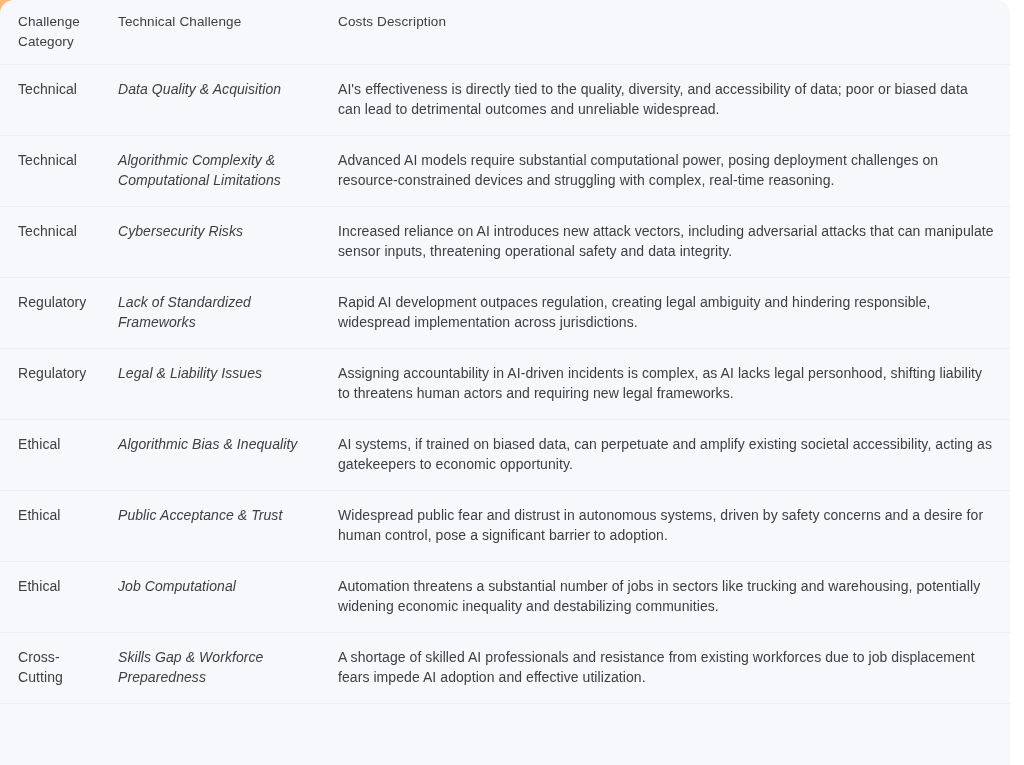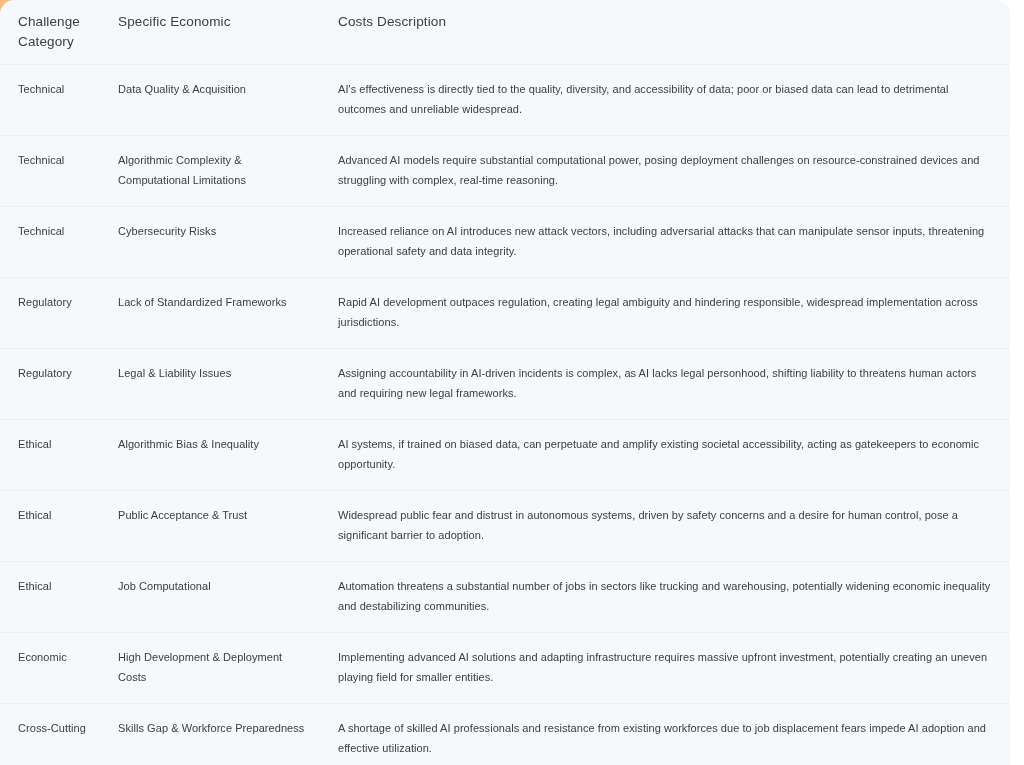--- a/index.html
+++ b/index.html
@@ -59,49 +59,49 @@
   }
 
   thead th.h-category { padding-left: 18px; }
   thead th.h-specific { padding-left: 18px; }
   thead th.h-desc     { padding-left: 18px; padding-right: 16px; }
 
   tbody td {
     text-align: left;
     vertical-align: top;
     font-weight: 400;
-    font-size: 11px;
+    font-size: 14px;
     line-height: 20px;
     color: #3c4043;
     padding: 14px 14px 16px 0;
     border-bottom: 1px solid #eceef6;
     letter-spacing: 0.005em;
   }
 
   tbody td.cell-category { padding-left: 18px; color: #3c4043; }
-  tbody td.cell-specific { padding-left: 18px; color: #3c4043; }
+  tbody td.cell-specific { padding-left: 18px; color: #3c4043; font-style: italic; }
   tbody td.cell-desc     { padding-left: 18px; padding-right: 16px; color: #3c4043; }
 
   tbody tr:last-child td { border-bottom: 1px solid #eceef6; }
 </style>
 </head>
 <body>
 
 <div id="root">
   <div class="table-panel">
     <table class="challenges">
       <colgroup>
         <col class="c-category">
         <col class="c-specific">
         <col class="c-desc">
       </colgroup>
       <thead>
         <tr>
           <th class="h-category">Challenge Category</th>
-          <th class="h-specific">Specific Economic</th>
+          <th class="h-specific">Technical Challenge</th>
           <th class="h-desc">Costs Description</th>
         </tr>
       </thead>
       <tbody id="table-body">
           <tr>
             <td class="cell-category">Technical</td>
             <td class="cell-specific">Data Quality &amp; Acquisition</td>
             <td class="cell-desc">AI's effectiveness is directly tied to the quality, diversity, and accessibility of data; poor or biased data can lead to detrimental outcomes and unreliable widespread.</td>
           </tr>
           <tr>
@@ -133,25 +133,20 @@
             <td class="cell-category">Ethical</td>
             <td class="cell-specific">Public Acceptance &amp; Trust</td>
             <td class="cell-desc">Widespread public fear and distrust in autonomous systems, driven by safety concerns and a desire for human control, pose a significant barrier to adoption.</td>
           </tr>
           <tr>
             <td class="cell-category">Ethical</td>
             <td class="cell-specific">Job Computational</td>
             <td class="cell-desc">Automation threatens a substantial number of jobs in sectors like trucking and warehousing, potentially widening economic inequality and destabilizing communities.</td>
           </tr>
           <tr>
-            <td class="cell-category">Economic</td>
-            <td class="cell-specific">High Development &amp; Deployment Costs</td>
-            <td class="cell-desc">Implementing advanced AI solutions and adapting infrastructure requires massive upfront investment, potentially creating an uneven playing field for smaller entities.</td>
-          </tr>
-          <tr>
             <td class="cell-category">Cross-Cutting</td>
             <td class="cell-specific">Skills Gap &amp; Workforce Preparedness</td>
             <td class="cell-desc">A shortage of skilled AI professionals and resistance from existing workforces due to job displacement fears impede AI adoption and effective utilization.</td>
           </tr>
         </tbody>
     </table>
   </div>
 </div>
 
 </body></html>

